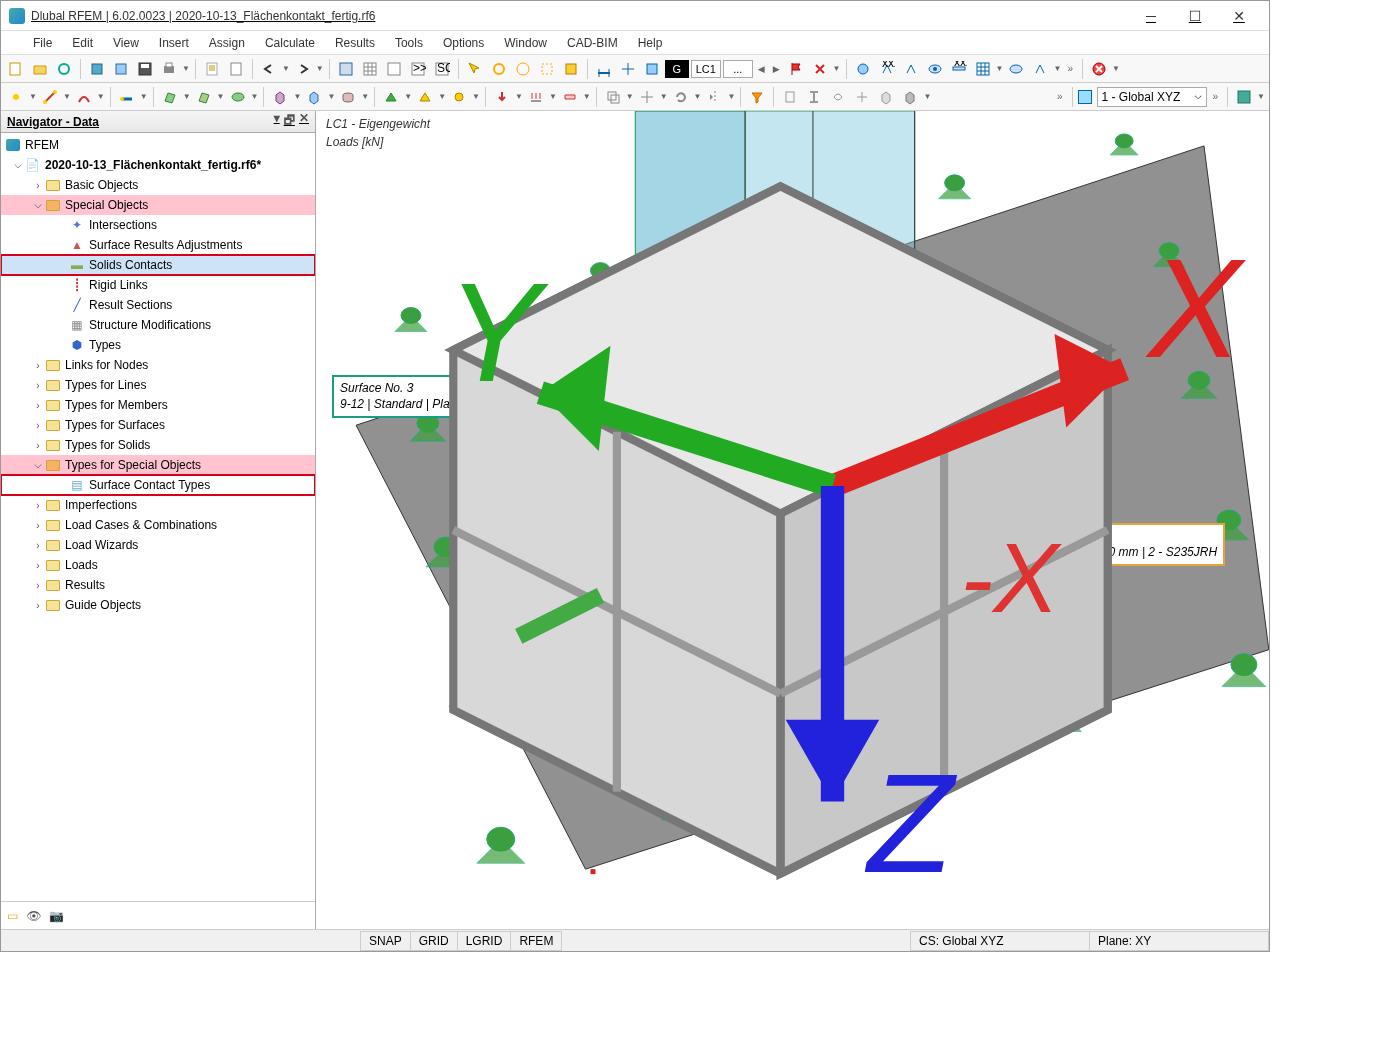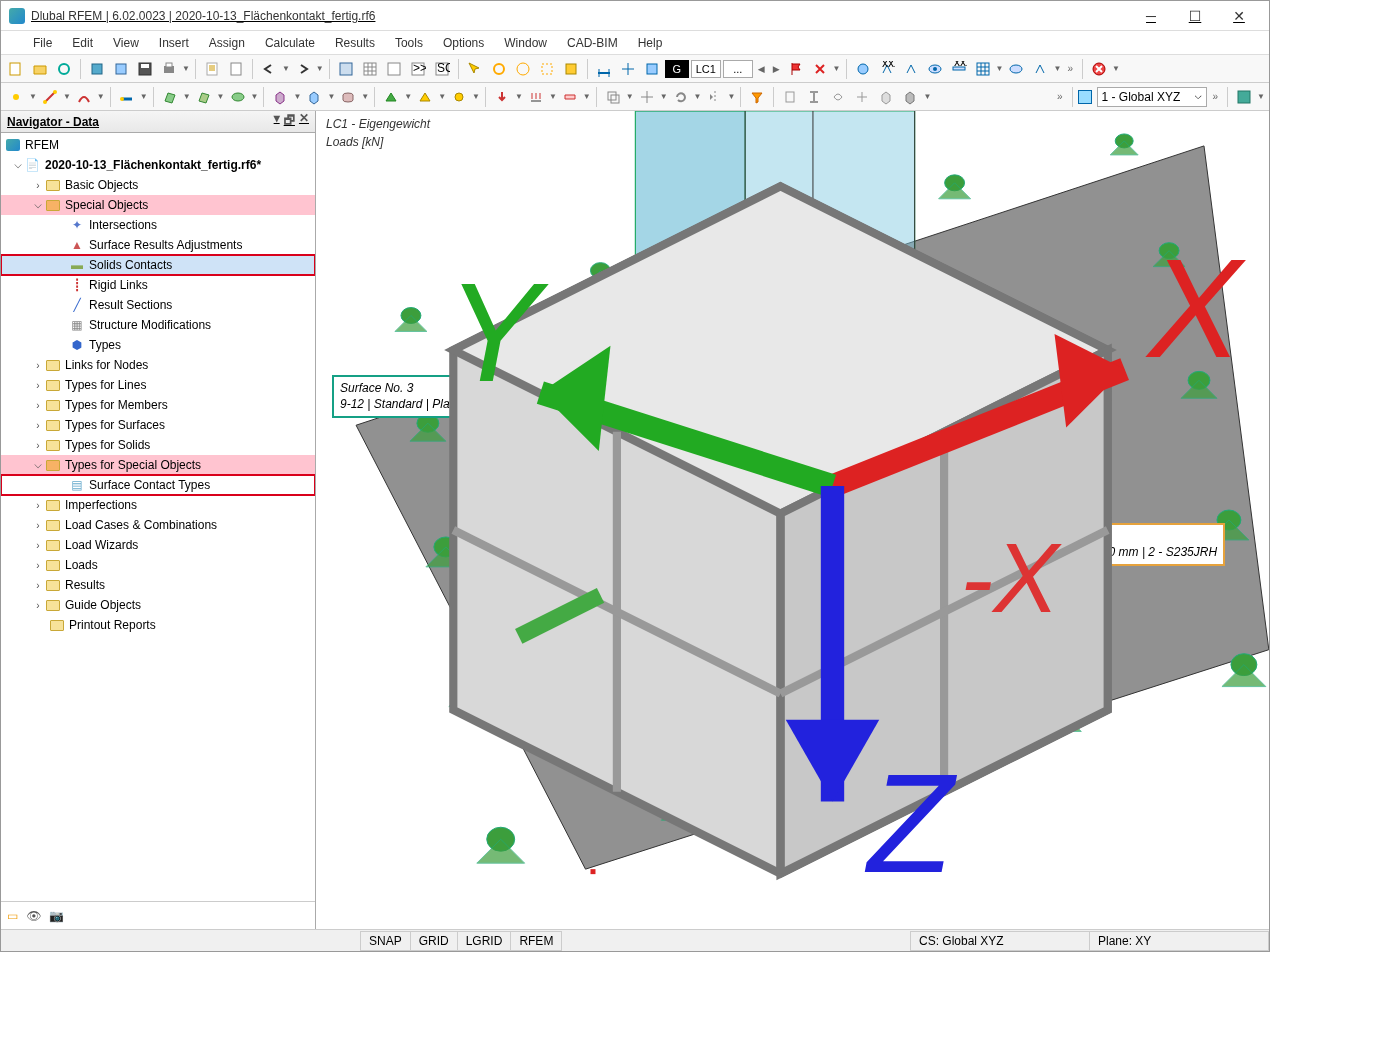--- a/index.html
+++ b/index.html
@@ -621,26 +621,20 @@
           </span>
           <span>Results</span>
         </div>
       <div class="tree-row" style="padding-left:30px">
           <span class="chev">›</span>
           <span class="ficon">
             <span class="folder"></span>
           </span>
           <span>Guide Objects</span>
         </div>
-      <div class="tree-row" style="padding-left:48px">
-          <span class="ficon">
-            <span class="folder"></span>
-          </span>
-          <span>Printout Reports</span>
-        </div>
     </div>
     <div class="nav-footer">
       <span style="color:#e90">▭</span>
       <span style="color:#555">👁</span>
       <span style="color:#555">📷</span>
     </div>
   </div>
 
   <div class="viewport">
     <svg viewBox="0 0 955 820">

